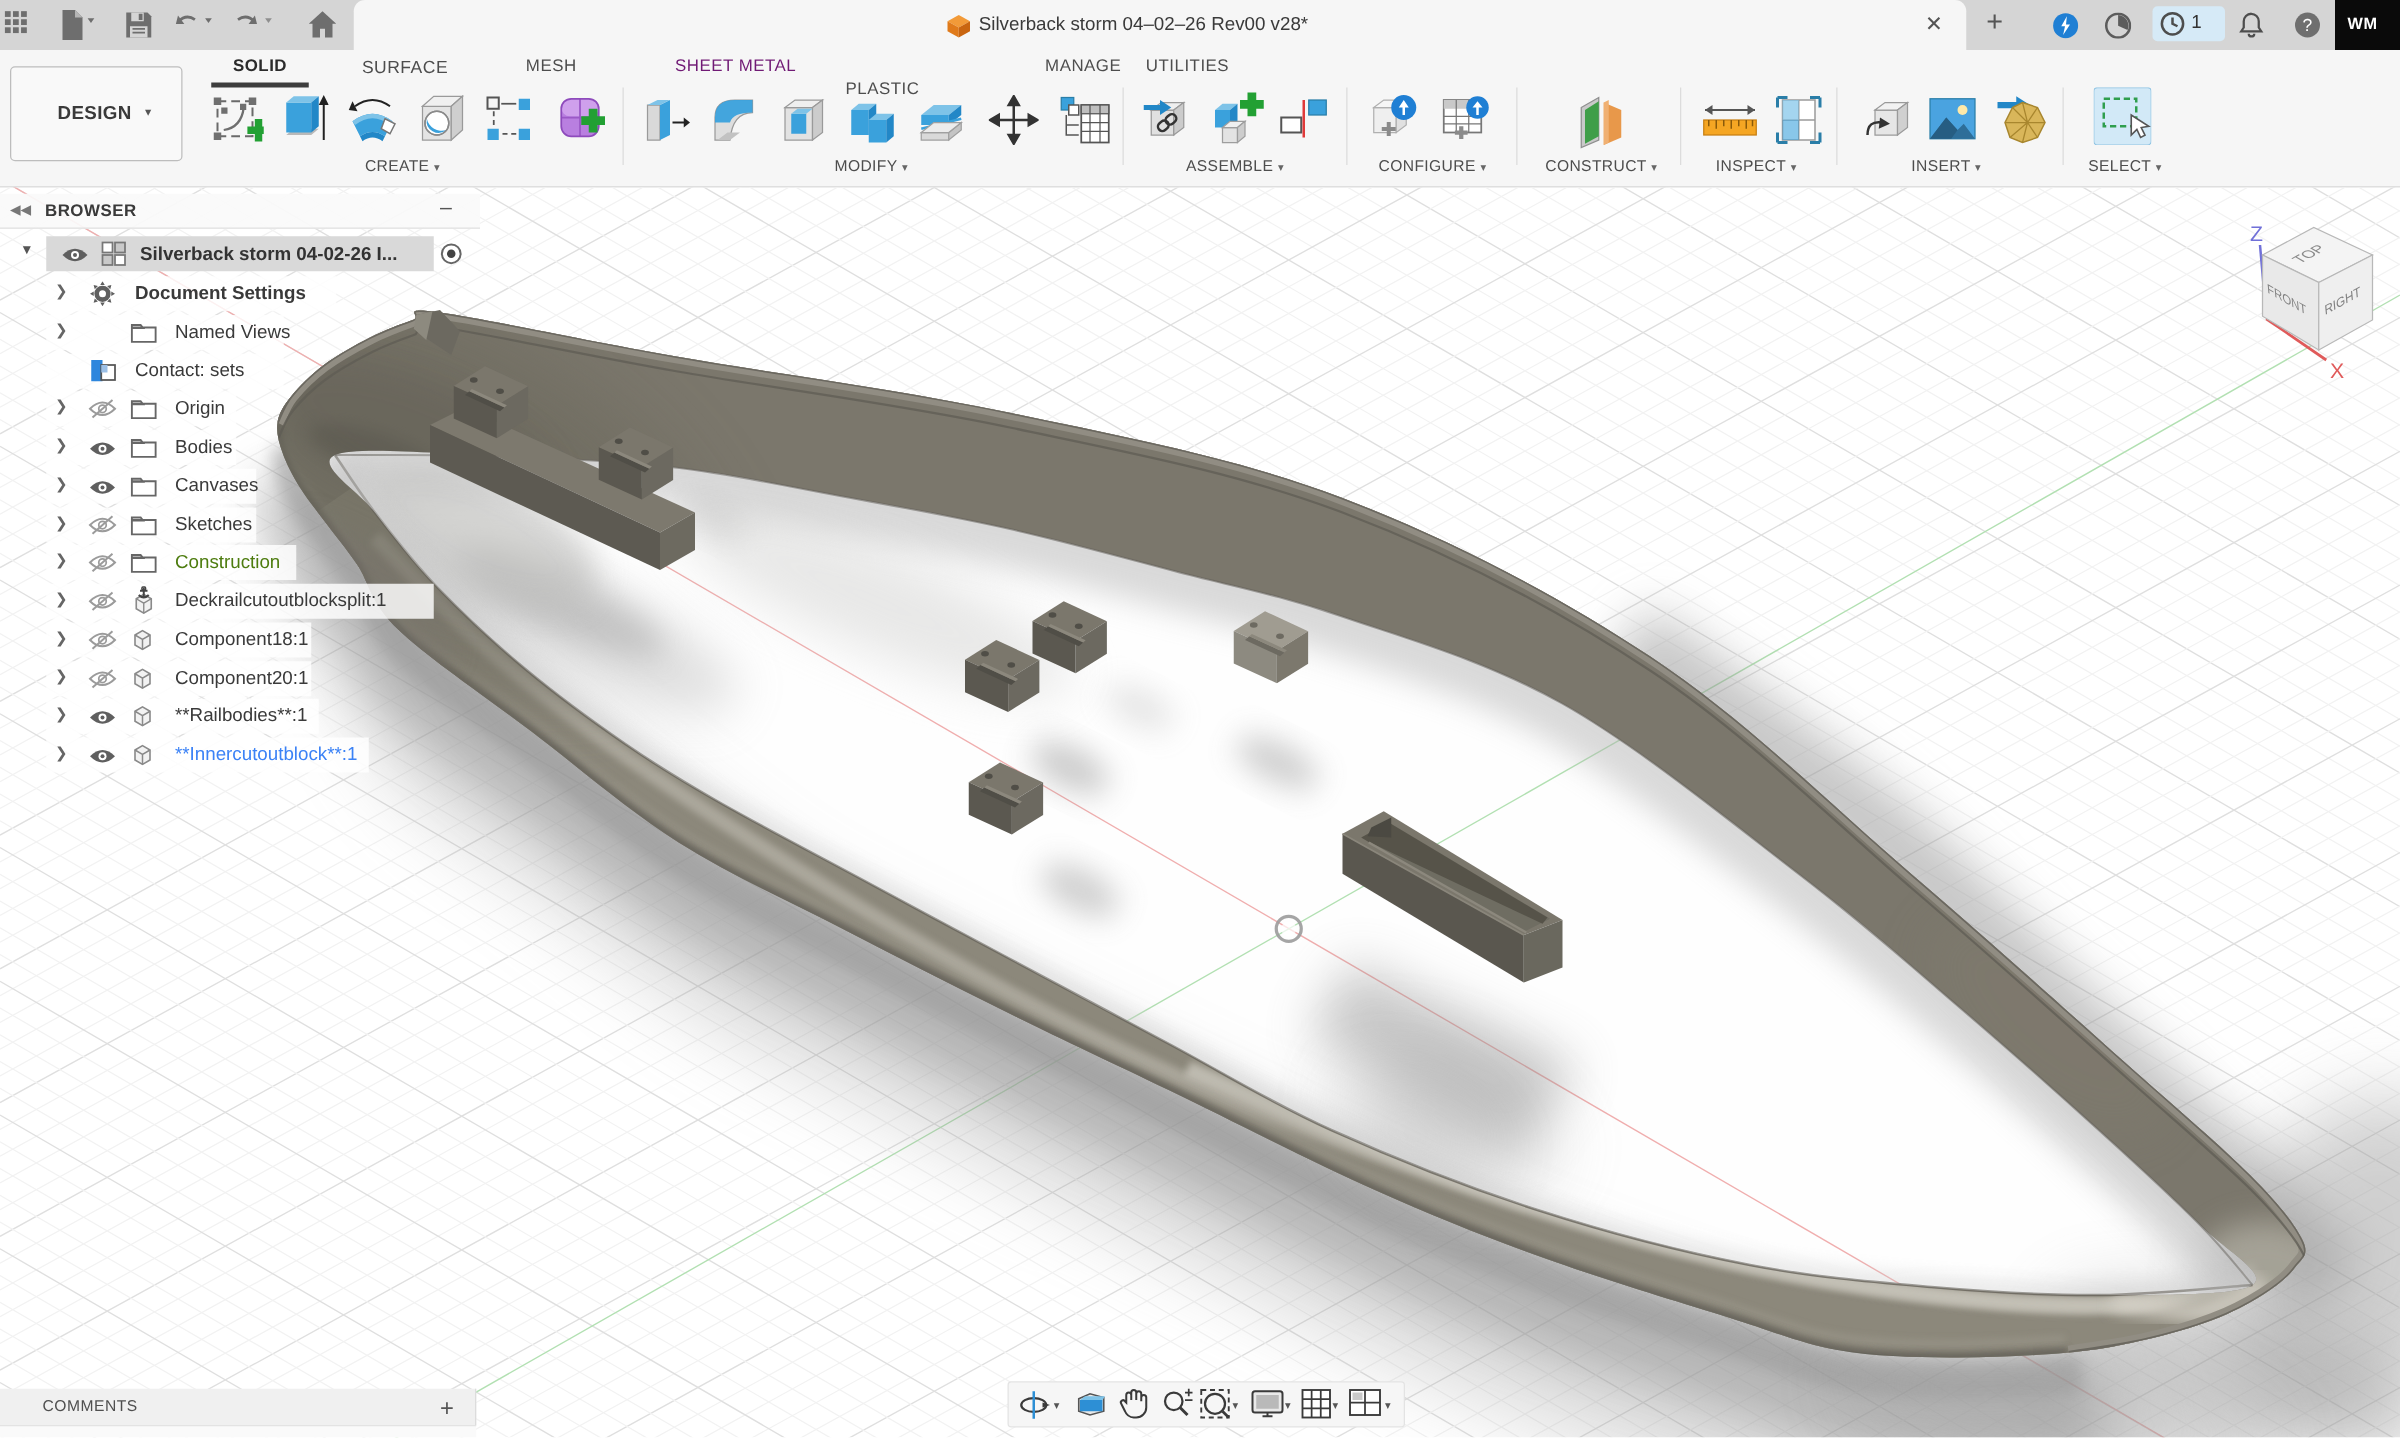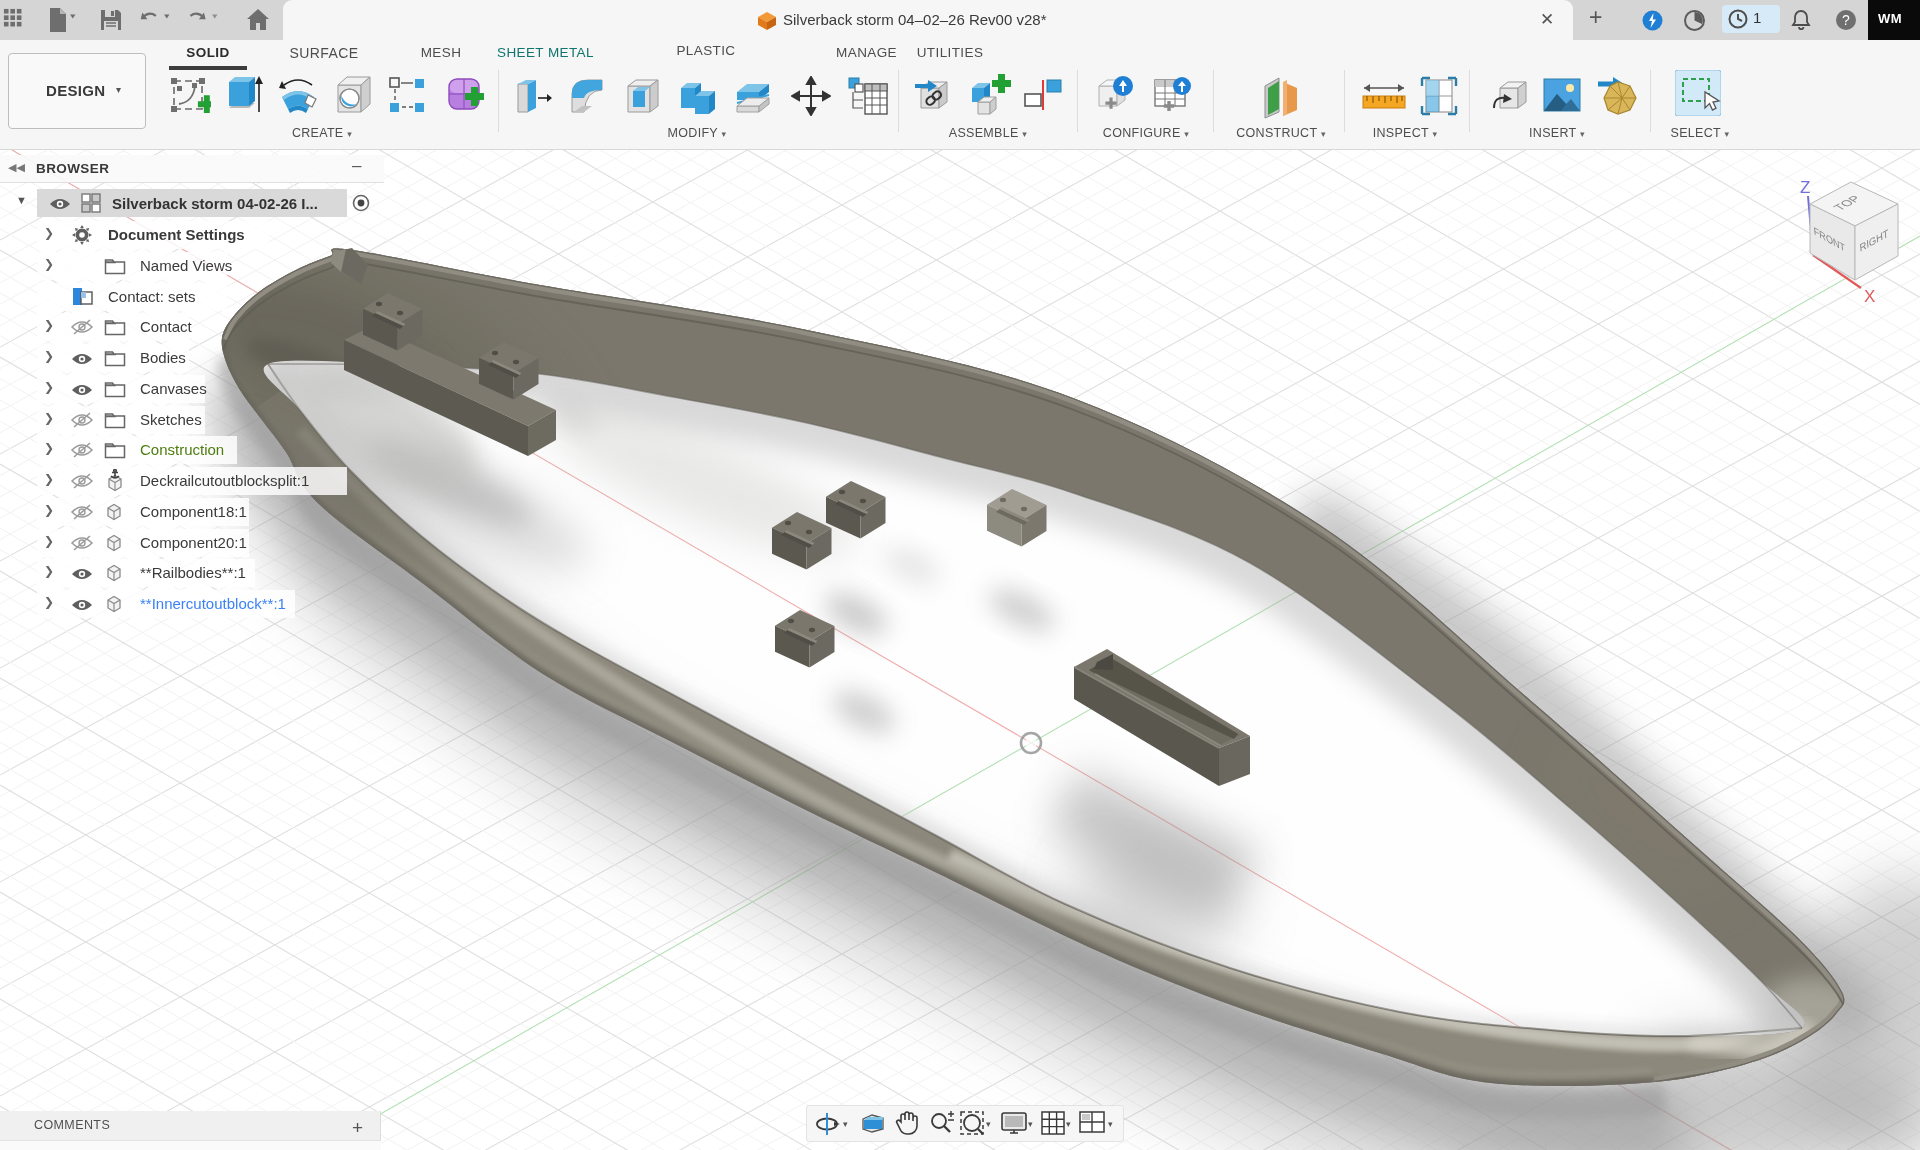--- a/index.html
+++ b/index.html
@@ -437,22 +437,22 @@
   </svg>
 <svg style="position:absolute;left:1835px;top:9px" width="22" height="22" viewBox="0 0 22 22">
     <circle cx="11" cy="11" r="10" fill="#6f6f6f"></circle>
     <text x="11" y="16" font-size="14" fill="#fff" text-anchor="middle" font-family="Liberation Sans">?</text>
   </svg>
 
 <div style="position:absolute;left:148px;top:45px;width:120px;text-align:center;font-size:13.5px;font-weight:bold;color:#2b2b2b;letter-spacing:0.4px">SOLID</div>
 <div style="position:absolute;left:169px;top:66px;width:78px;height:4px;background:#3d3d3d"></div>
 <div style="position:absolute;left:254px;top:45px;width:140px;text-align:center;font-size:14px;color:#4d4d4d;letter-spacing:0.4px">SURFACE</div>
 <div style="position:absolute;left:371px;top:45px;width:140px;text-align:center;font-size:13.5px;color:#4d4d4d;letter-spacing:0.4px">MESH</div>
-<div style="position:absolute;left:497px;top:45px;width:140px;text-align:left;font-size:13.5px;color:#0f766e;letter-spacing:0.4px">SHEET METAL</div>
-<div style="position:absolute;left:636px;top:43px;width:140px;text-align:center;font-size:13.5px;color:#4d4d4d;letter-spacing:0.4px">PLASTIC</div>
+<div style="position:absolute;left:497px;top:45px;width:140px;text-align:right;font-size:13.5px;color:#701a75;letter-spacing:0.4px">SHEET METAL</div>
+<div style="position:absolute;left:636px;top:63px;width:140px;text-align:center;font-size:13.5px;color:#4d4d4d;letter-spacing:0.4px">PLASTIC</div>
 <div style="position:absolute;left:757px;top:45px;width:140px;text-align:right;font-size:13.5px;color:#4d4d4d;letter-spacing:0.4px">MANAGE</div>
 <div style="position:absolute;left:880px;top:45px;width:140px;text-align:center;font-size:13.5px;color:#4d4d4d;letter-spacing:0.4px">UTILITIES</div>
 
 <div style="position:absolute;left:8px;top:53px;width:138px;height:76px;border:1px solid #bdbdbd;border-radius:4px;background:#f9f9f9"></div>
 <div style="position:absolute;left:46px;top:82px;font-size:15px;font-weight:bold;color:#3a3a3a;letter-spacing:0.3px">DESIGN</div>
 <div style="position:absolute;left:116px;top:84px;font-size:10px;color:#555">▾</div>
 
 <svg style="position:absolute;left:169px;top:74px" width="42" height="44" viewBox="0 0 42 44">
 <rect x="5" y="7" width="28" height="28" fill="none" stroke="#6a6a6a" stroke-width="1.6" stroke-dasharray="7 4"></rect>
 <rect x="2" y="4" width="6" height="6" fill="#6f6f6f"></rect>
@@ -703,21 +703,21 @@
 <div style="position:absolute;left:37px;top:313px;width:152px;height:28px;background:rgba(255,255,255,0.82)"></div>
 <div style="position:absolute;left:44px;top:318px;font-size:12px;color:#666">❯</div>
 <svg style="position:absolute;left:70px;top:318px" width="24" height="18" viewBox="0 0 24 18">
     <path d="M2 9 Q12 -1 22 9 Q12 19 2 9 Z" fill="none" stroke="#9b9b9b" stroke-width="1.6"></path>
     <circle cx="12" cy="9" r="3" fill="none" stroke="#9b9b9b" stroke-width="1.4"></circle>
     <line x1="4" y1="16" x2="20" y2="2" stroke="#9b9b9b" stroke-width="1.6"></line>
   </svg>
 <svg style="position:absolute;left:104px;top:318px" width="22" height="18" viewBox="0 0 22 18">
     <path d="M1.5 3 h7 l2 2.5 h-9 z M1.5 5 h19 v11.5 h-19 z" fill="#fff" stroke="#666" stroke-width="1.5"></path>
   </svg>
-<div style="position:absolute;left:140px;top:318px;font-size:15px;color:#3a3a3a;font-weight:normal">Contact</div>
+<div style="position:absolute;left:140px;top:318px;font-size:15px;color:#3a3a3a;font-weight:normal">Origin</div>
 <div style="position:absolute;left:37px;top:344px;width:152px;height:28px;background:rgba(255,255,255,0.82)"></div>
 <div style="position:absolute;left:44px;top:349px;font-size:12px;color:#666">❯</div>
 <svg style="position:absolute;left:70px;top:351px" width="24" height="16" viewBox="0 0 24 16">
     <path d="M2 8 Q12 -2 22 8 Q12 18 2 8 Z" fill="#5f5f5f"></path>
     <circle cx="12" cy="8" r="3.2" fill="#fff"></circle>
     <circle cx="12" cy="8" r="1.6" fill="#5f5f5f"></circle>
   </svg>
 <svg style="position:absolute;left:104px;top:349px" width="22" height="18" viewBox="0 0 22 18">
     <path d="M1.5 3 h7 l2 2.5 h-9 z M1.5 5 h19 v11.5 h-19 z" fill="#fff" stroke="#666" stroke-width="1.5"></path>
   </svg>

